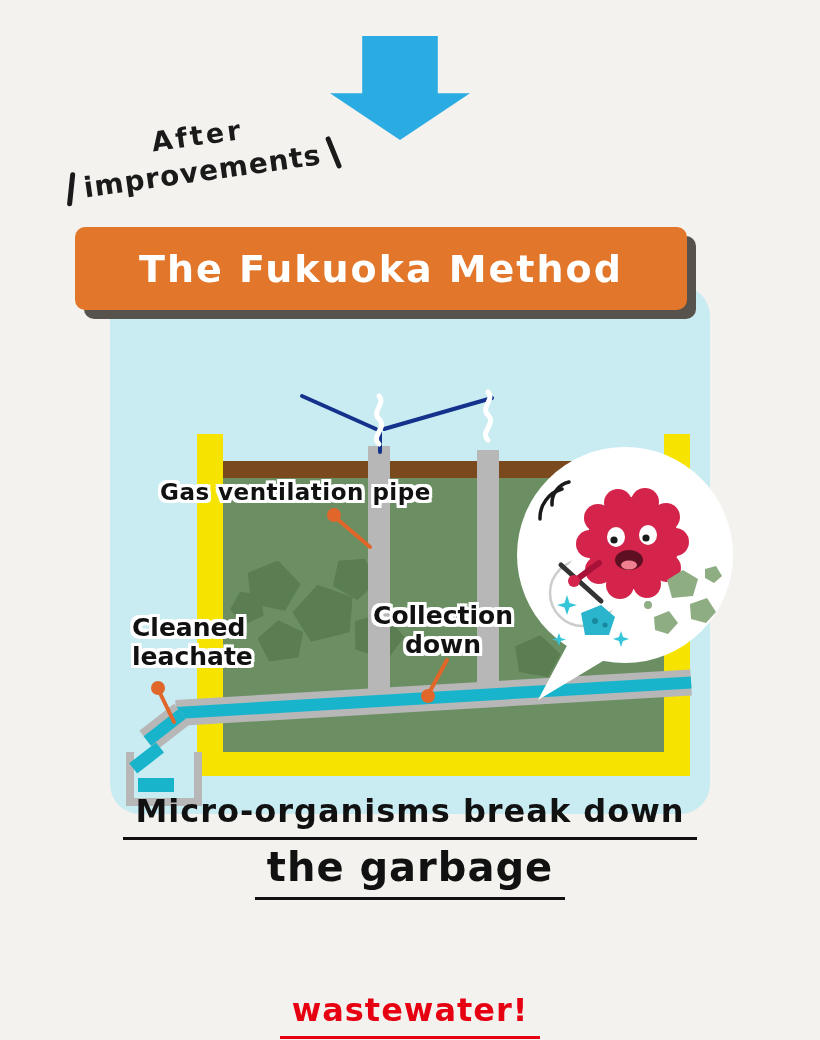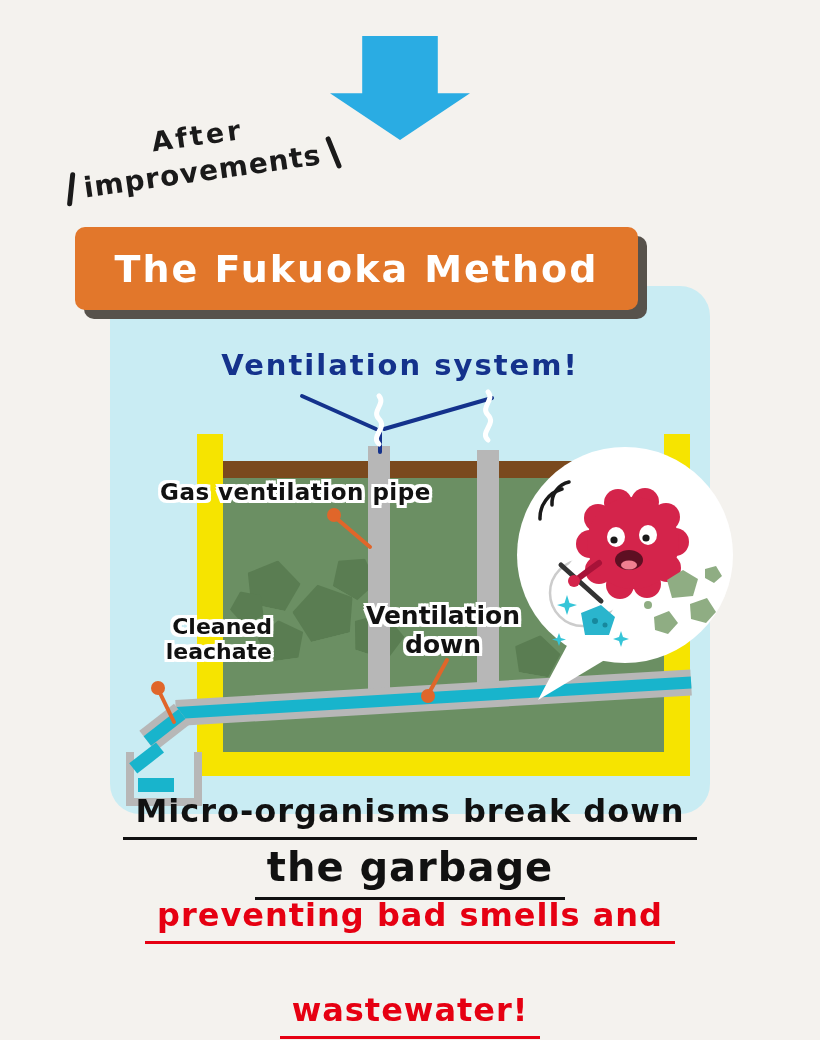--- a/index.html
+++ b/index.html
@@ -14,21 +14,21 @@
   
   .after-block{left:64px;top:120px;width:272px;transform:rotate(-8deg);color:#1a1a1a;}
   .after-line{text-align:center;font-size:27px;letter-spacing:3px;}
   .improv-row{display:flex;align-items:center;justify-content:center;gap:10px;margin-top:3px;
     font-size:28px;letter-spacing:1px;}
   .tick{width:5px;height:34px;background:#1a1a1a;border-radius:3px;flex:0 0 auto;}
   .tick-left{transform:rotate(14deg);}
   .tick-right{transform:rotate(-14deg);}
 
   
-  .banner{left:75px;top:227px;width:563px;height:83px;background:#e2772b;border-radius:10px;
+  .banner{left:75px;top:227px;width:612px;height:83px;background:#e2772b;border-radius:10px;
     box-shadow:9px 9px 0 #57524b;display:flex;align-items:center;justify-content:center;
     color:#ffffff;font-size:38px;letter-spacing:2px;}
 
   
   .panel{left:110px;top:286px;width:600px;height:528px;background:#c9ecf3;border-radius:30px;}
   .vent-label{left:100px;top:348px;width:600px;text-align:center;font-size:29px;
     letter-spacing:2px;color:#14328c;}
 
   
   .green-fill{left:222px;top:462px;width:444px;height:290px;background:#6b8f63;}
@@ -60,21 +60,21 @@
     transform:rotate(-38deg);transform-origin:right center;}
   .cup-water{left:138px;top:778px;width:36px;height:14px;background:#18b4cc;}
 
   
   .outlined{color:#111;white-space:nowrap;
     text-shadow:-3px -3px 0 #fff,0 -3px 0 #fff,3px -3px 0 #fff,-3px 0 0 #fff,3px 0 0 #fff,
       -3px 3px 0 #fff,0 3px 0 #fff,3px 3px 0 #fff,-2px -2px 0 #fff,2px -2px 0 #fff,
       -2px 2px 0 #fff,2px 2px 0 #fff;}
   .gas-label{left:160px;top:479px;font-size:23px;letter-spacing:0.5px;}
   .collection-label{left:358px;top:602px;width:170px;text-align:center;font-size:25px;line-height:1.15;}
-  .leachate-label{left:132px;top:614px;width:140px;text-align:right;font-size:22px;line-height:1.15;}
+  .leachate-label{left:132px;top:614px;width:140px;text-align:left;font-size:25px;line-height:1.15;}
 
   
   .bubble{left:517px;top:447px;width:216px;height:216px;background:#ffffff;border-radius:50%;}
   .tail-svg{left:500px;top:600px;width:160px;height:120px;}
   .microbe-svg{left:517px;top:447px;width:216px;height:216px;}
 
   .overlay-svg{left:0;top:0;width:820px;height:1040px;pointer-events:none;}
 
   
   .cap{left:0;width:820px;text-align:center;letter-spacing:1px;}
@@ -83,21 +83,20 @@
   .cap2{top:844px;font-size:40px;color:#111;}
   .cap3{top:896px;font-size:32px;color:#e60012;}
   .cap4{top:948px;font-size:32px;color:#e60012;margin-top:43px;}
 </style>
 </head>
 <body>
 
 <div class="canvas">
 
   <div class="abs panel"></div>
-  <div class="abs vent-label">Ventilation system!</div>
 
   <div class="abs green-fill"></div>
   <div class="abs brown-top"></div>
   <div class="abs chunk g1"></div>
   <div class="abs chunk g2"></div>
   <div class="abs chunk g3"></div>
   <div class="abs chunk g4"></div>
   <div class="abs chunk g5"></div>
   <div class="abs chunk g6"></div>
   <div class="abs chunk g7"></div>
@@ -128,21 +127,21 @@
       <circle cx="334" cy="515" r="7" stroke="none"></circle>
       <path d="M 447 660 L 429 693"></path>
       <circle cx="428" cy="696" r="7" stroke="none"></circle>
       <path d="M 159 691 L 174 722"></path>
       <circle cx="158" cy="688" r="7" stroke="none"></circle>
     </g>
   </svg>
 
   <div class="abs outlined gas-label">Gas ventilation pipe</div>
   <div class="abs outlined collection-label">
-    <div>Ventilation</div>
+    <div>Collection</div>
     <div>down</div>
   </div>
   <div class="abs outlined leachate-label">
     <div>Cleaned</div>
     <div>leachate</div>
   </div>
 
   <svg class="abs tail-svg" viewBox="0 0 160 120">
     <polygon points="70,40 118,52 38,100" fill="#ffffff"></polygon>
   </svg>
@@ -209,16 +208,15 @@
       <span>improvements</span>
       <span class="tick tick-right"></span>
     </div>
   </div>
   <div class="abs banner">
     <span>The Fukuoka Method</span>
   </div>
 
   <div class="abs cap cap1"><span>Micro-organisms break down</span></div>
   <div class="abs cap cap2"><span>the garbage</span></div>
-  <div class="abs cap cap3"><span>preventing bad smells and</span></div>
   <div class="abs cap cap4"><span>wastewater!</span></div>
 
 </div>
 
 </body></html>

